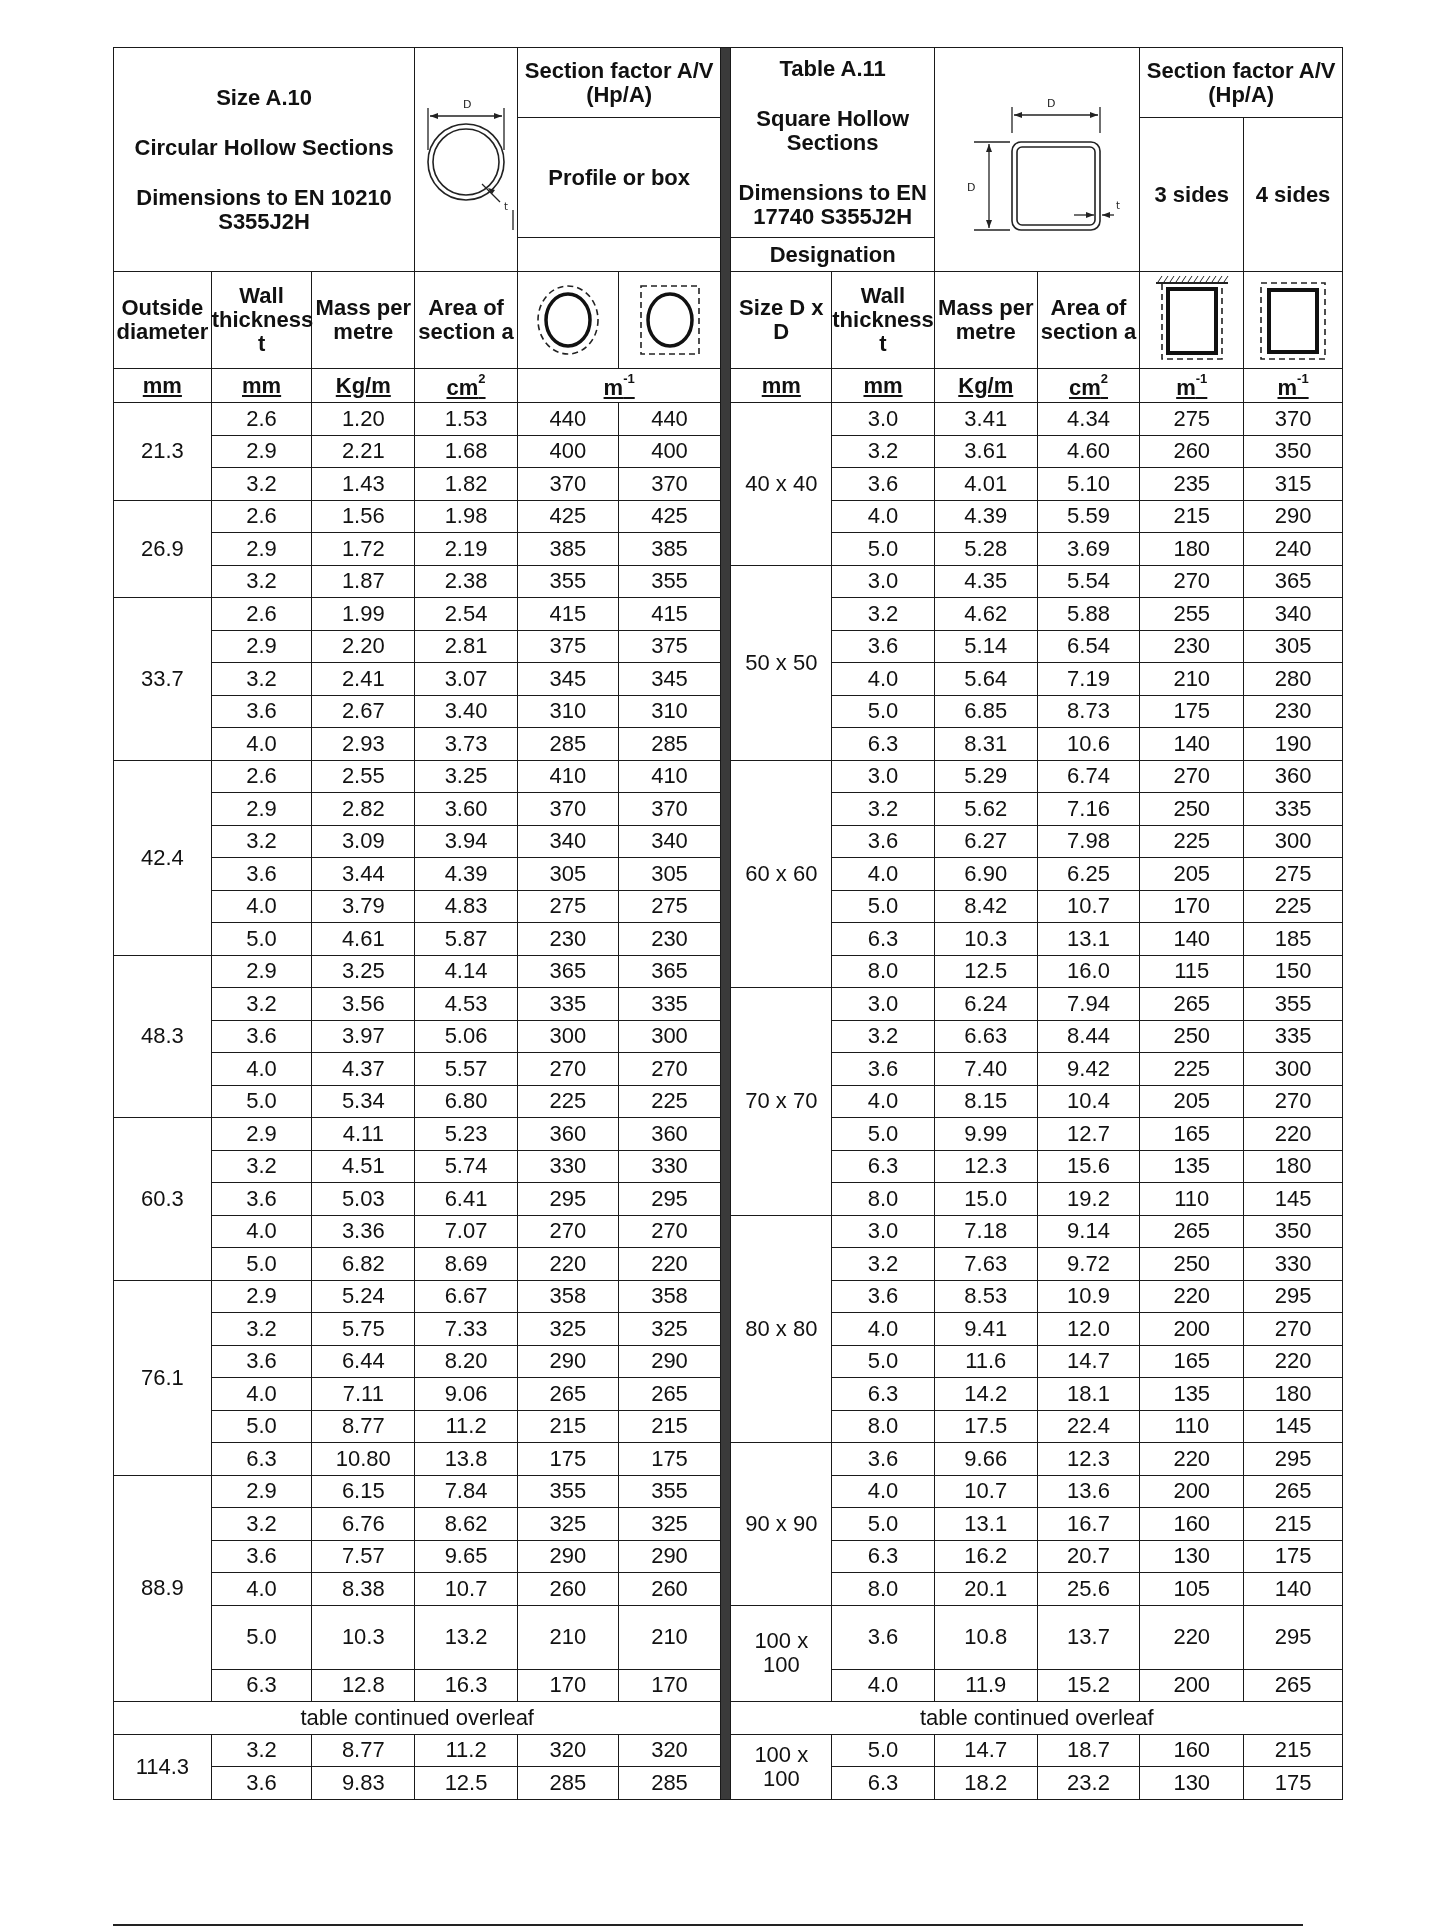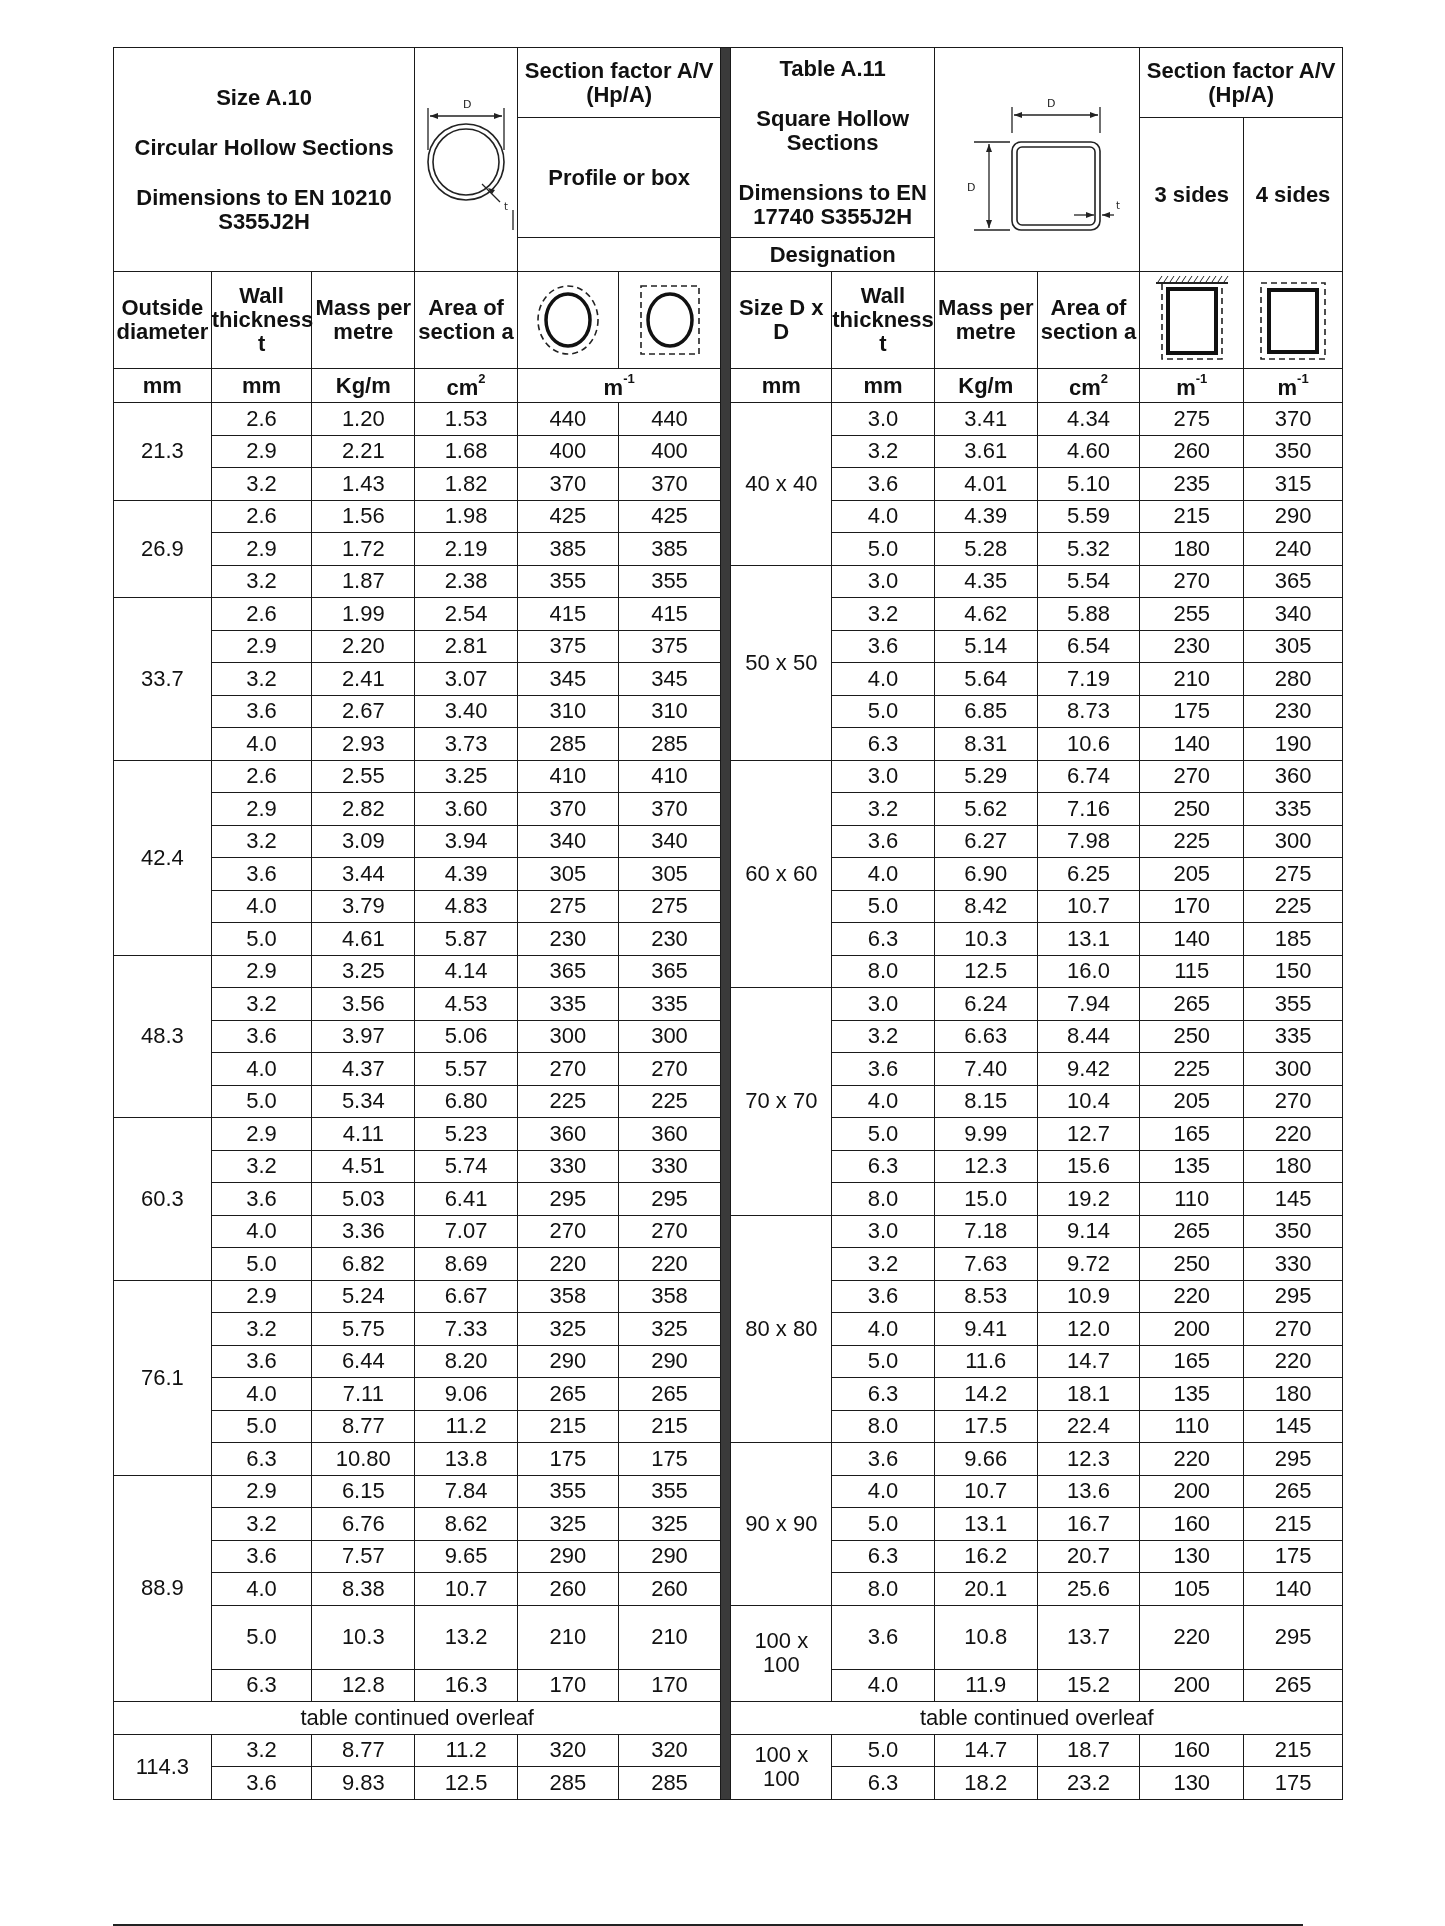--- a/index.html
+++ b/index.html
@@ -2,21 +2,21 @@
 <html><head>
 <meta charset="utf-8">
 <style>
   html, body { margin: 0; padding: 0; background: #ffffff; }
   body { width: 1445px; height: 1926px; position: relative; overflow: hidden;
          font-family: "Liberation Sans", "DejaVu Sans", sans-serif; color: #111; }
   .wrap { position: absolute; left: 113px; top: 47px; width: 1230px; }
   table.main { border-collapse: collapse; table-layout: fixed; width: 1230px; }
   table.main td { border: 1.6px solid #1a1a1a; text-align: center; vertical-align: middle;
                   font-size: 22px; padding: 0; height: 31.5px; line-height: 24px; }
-  td.b { font-weight: bold; }
+  td.b { font-weight: bold; text-decoration: underline; }
   td.hdr { font-weight: bold; font-size: 21px; line-height: 29px; }
   td.tl { text-align: left; vertical-align: top; font-weight: bold; font-size: 21px; line-height: 31px; padding: 6px 4px; }
   td.divider { background: #3a3a3a; border-top: none; border-bottom: none; width: 9px; }
   td.cont { font-size: 22px; }
   td.blank { border-top: none !important; border-bottom: none !important; }
   sup { font-size: 13px; position: relative; top: -4px; }
   .icon { display: inline-block; vertical-align: middle; }
   .footer-line { position: absolute; left: 113px; top: 1924px; width: 1190px; height: 2px; background: #222; }
 </style>
 </head>
@@ -223,21 +223,21 @@
           <td>290</td>
         </tr>
         <tr>
           <td>2.9</td>
           <td>1.72</td>
           <td>2.19</td>
           <td>385</td>
           <td>385</td>
           <td>5.0</td>
           <td>5.28</td>
-          <td>5.32</td>
+          <td>3.69</td>
           <td>180</td>
           <td>240</td>
         </tr>
         <tr>
           <td>3.2</td>
           <td>1.87</td>
           <td>2.38</td>
           <td>355</td>
           <td>355</td>
           <td rowspan="6">50 x 50</td>

